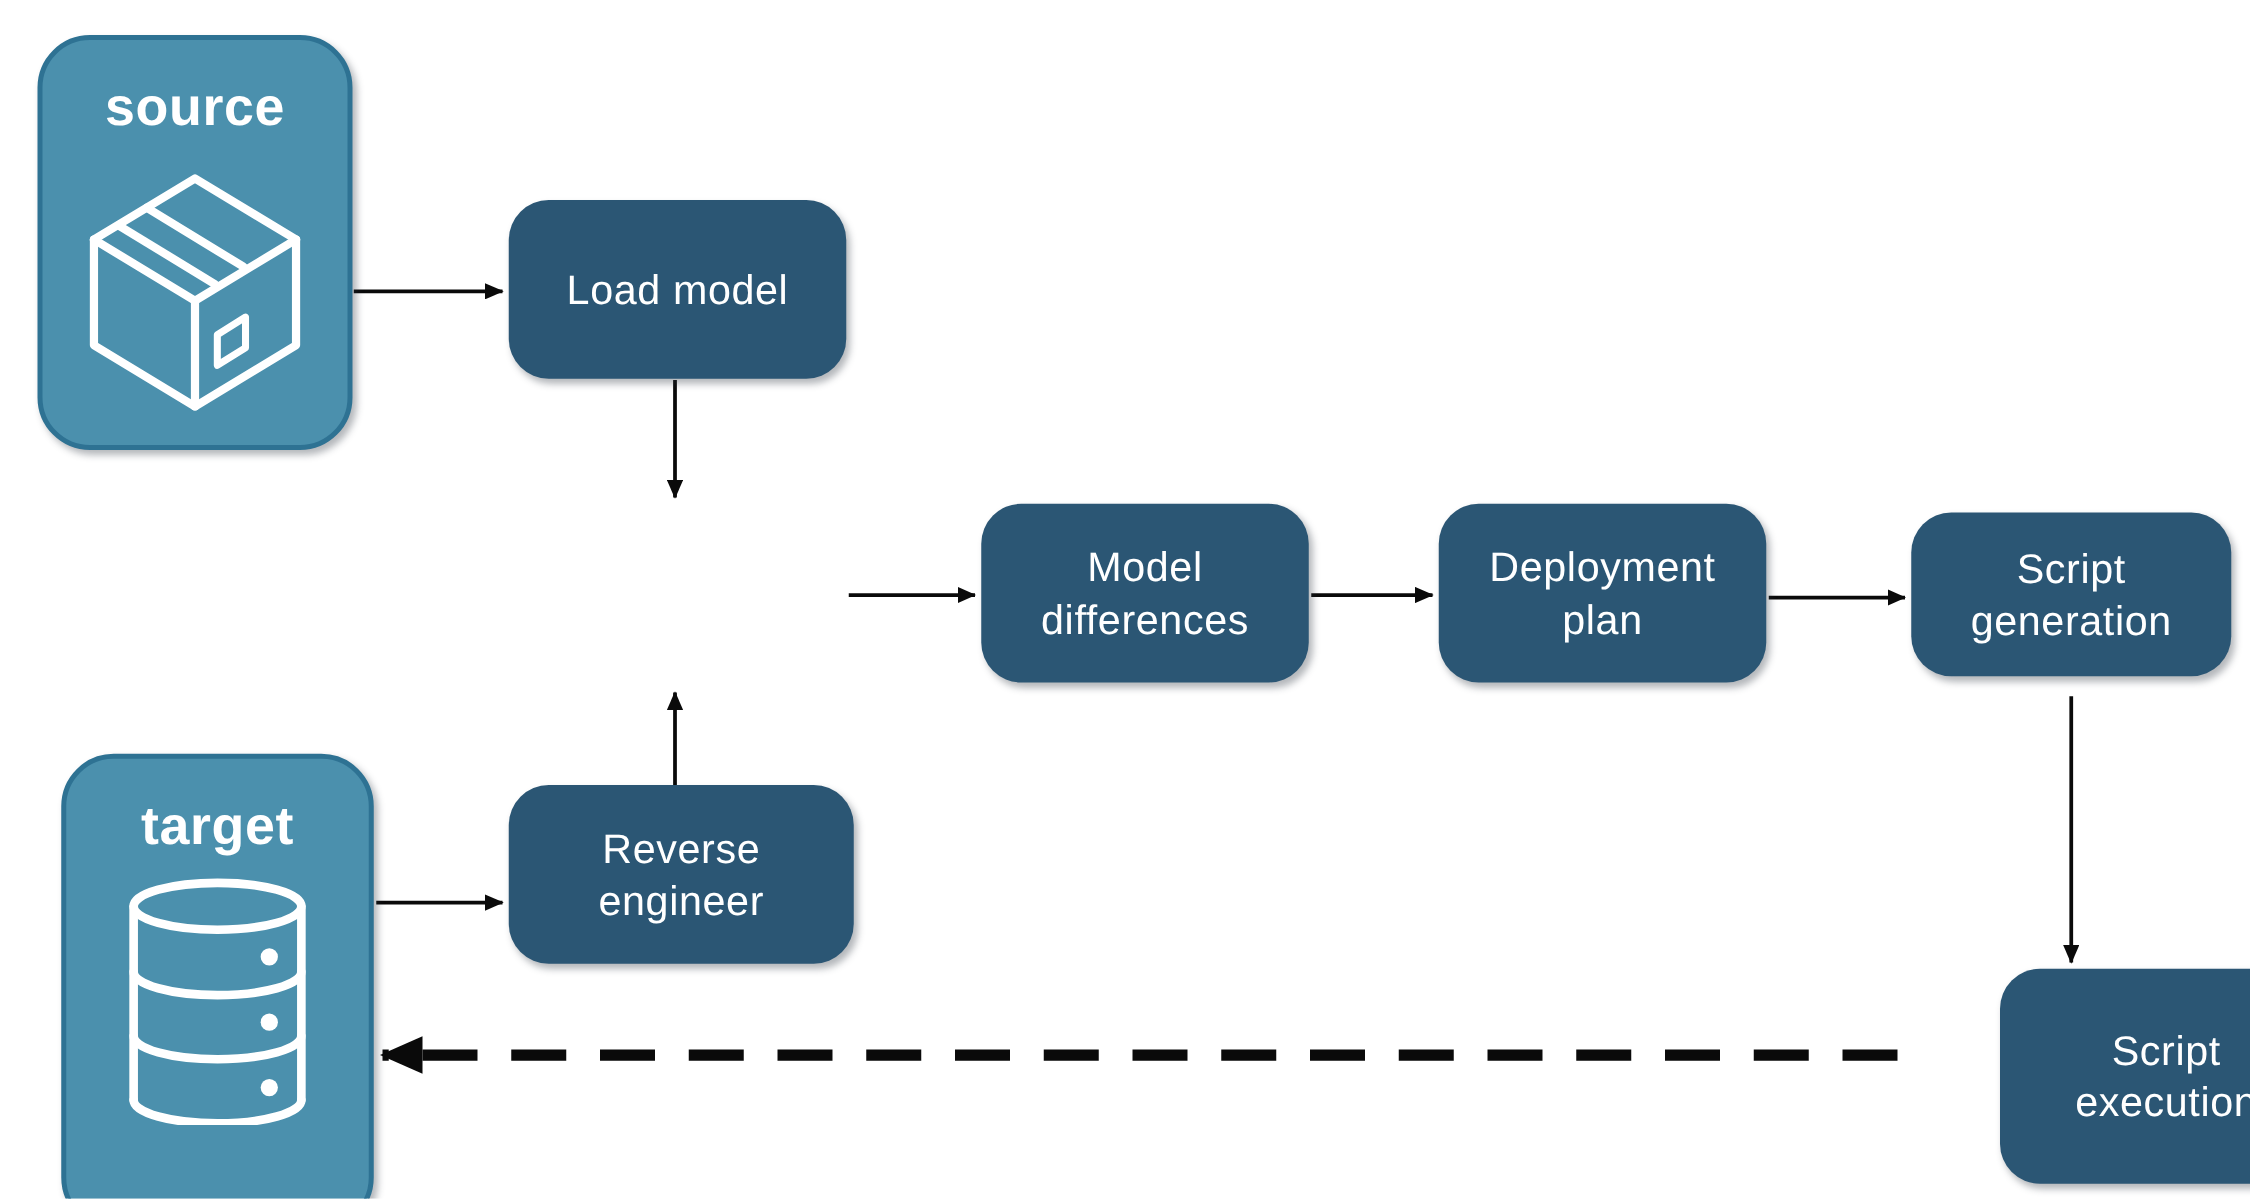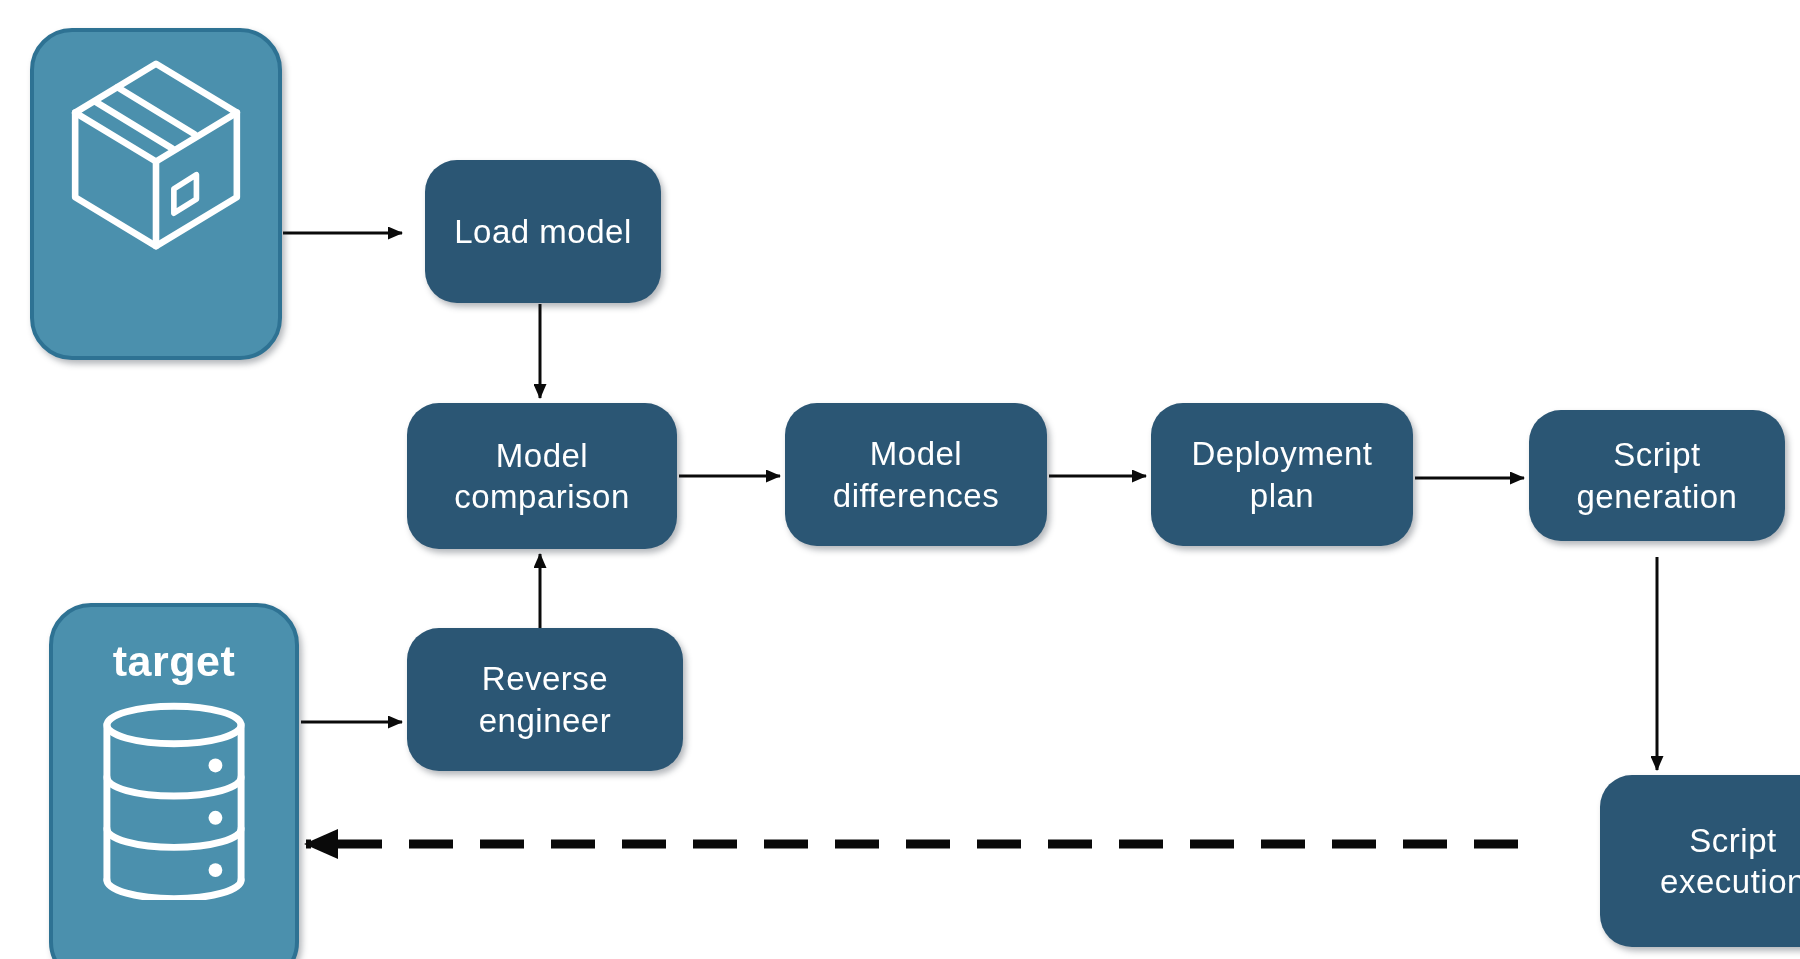--- a/index.html
+++ b/index.html
@@ -65,21 +65,21 @@
     color: #ffffff;
     font-size: 43px;
     font-weight: 700;
     letter-spacing: 0.5px;
     margin-top: 30px;
   }
   .container-icon {
     margin-top: 24px;
   }
   
-  #node-load-model        { left: 425px; top: 160px; width: 236px; height: 143px; }
+  #node-load-model        { left: 407px; top: 160px; width: 270px; height: 143px; }
   #node-model-comparison  { left: 407px; top: 403px; width: 270px; height: 146px; }
   #node-model-differences { left: 785px; top: 403px; width: 262px; height: 143px; }
   #node-deployment-plan   { left: 1151px; top: 403px; width: 262px; height: 143px; }
   #node-script-generation { left: 1529px; top: 410px; width: 256px; height: 131px; }
   #node-reverse-engineer  { left: 407px; top: 628px; width: 276px; height: 143px; }
   #node-script-execution  { left: 1600px; top: 775px; width: 266px; height: 172px; }
   #container-source { left: 30px; top: 28px;  width: 252px; height: 332px; }
   #container-target { left: 49px; top: 603px; width: 250px; height: 381px; }
 </style>
 </head>
@@ -101,20 +101,21 @@
     <line class="edge" x1="679" y1="476" x2="780" y2="476" marker-end="url(#ah)"></line>
     <line class="edge" x1="1049" y1="476" x2="1146" y2="476" marker-end="url(#ah)"></line>
     <line class="edge" x1="1415" y1="478" x2="1524" y2="478" marker-end="url(#ah)"></line>
     <line class="edge" x1="1657" y1="557" x2="1657" y2="770" marker-end="url(#ah)"></line>
     <line class="edge" x1="301" y1="722" x2="402" y2="722" marker-end="url(#ah)"></line>
     <line class="edge" x1="540" y1="648" x2="540" y2="554" marker-end="url(#ah)"></line>
     <line class="edge dashed" x1="1518" y1="844" x2="306" y2="844" marker-end="url(#ahBig)"></line>
   </svg>
 
   <div class="container-box" id="container-source">
+    <div class="container-title">source</div>
     <svg class="container-icon" width="188" height="196" viewBox="0 0 200 208" fill="none" stroke="#ffffff" stroke-width="7" stroke-linejoin="round" stroke-linecap="round">
       <path d="M100,8 L186,60 L100,112 L14,60 Z"></path>
       <path d="M59,33 L141,83"></path>
       <path d="M35,48 L117,98"></path>
       <path d="M14,60 L14,150 L100,202 L186,150 L186,60"></path>
       <path d="M100,112 L100,202"></path>
       <path d="M119,141 L143,126 L143,152 L119,167 Z" stroke-width="6"></path>
     </svg>
   </div>
 
@@ -127,20 +128,19 @@
       <path d="M7,76 A68,19 0 0 0 143,76"></path>
       <path d="M7,128 A68,19 0 0 0 143,128"></path>
       <path d="M7,180 A68,19 0 0 0 143,180"></path>
       <circle cx="117" cy="64" r="7" fill="#ffffff" stroke="none"></circle>
       <circle cx="117" cy="117" r="7" fill="#ffffff" stroke="none"></circle>
       <circle cx="117" cy="170" r="7" fill="#ffffff" stroke="none"></circle>
     </svg>
   </div>
 
   <div class="node" id="node-load-model">Load model</div>
-  <div class="node" id="node-model-comparison">Model comparison</div>
   <div class="node" id="node-deployment-plan">Deployment plan</div>
   <div class="node" id="node-model-differences">Model differences</div>
   <div class="node" id="node-script-generation">Script generation</div>
   <div class="node" id="node-reverse-engineer">Reverse engineer</div>
   <div class="node" id="node-script-execution">Script execution</div>
 
 </div>
 
 </body></html>

